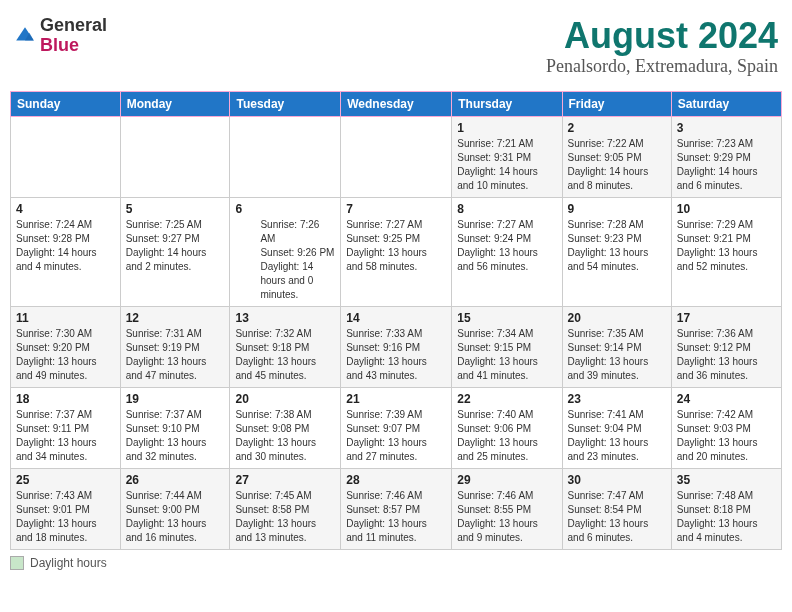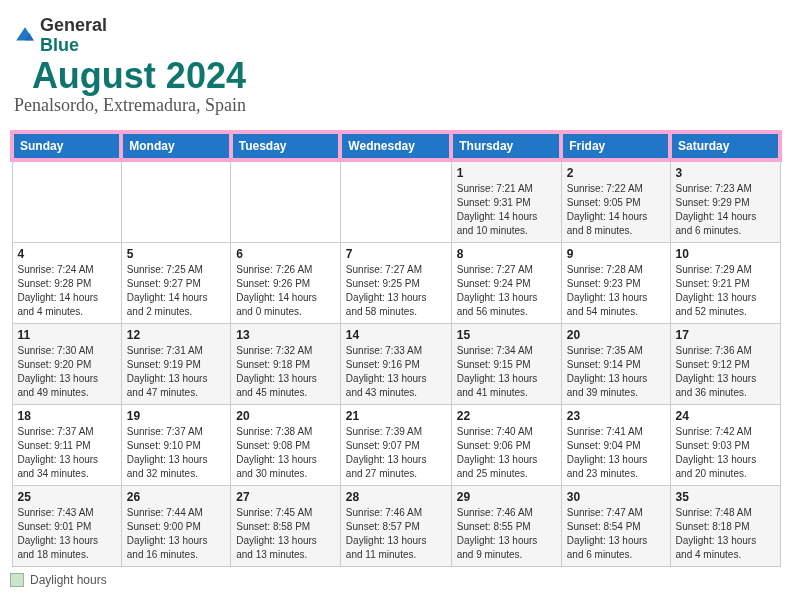--- a/index.html
+++ b/index.html
@@ -9,34 +9,33 @@
       width: 792px;
       min-height: 612px;
       padding: 10px;
     }
     .header {
       display: flex;
       justify-content: space-between;
       align-items: flex-start;
       margin-bottom: 8px;
       padding: 6px 4px;
-      flex-direction: column;
     }
     .logo {
       display: flex;
       align-items: center;
       gap: 4px;
     }
     .logo-text {
       font-size: 18px;
       font-weight: bold;
       line-height: 1.1;
     }
     .logo-general { color: #333; }
-    .logo-blue { color: #0f766e; }
+    .logo-blue { color: #be185d; }
     .logo-icon {
       width: 22px;
       height: 22px;
     }
     .title-block {
       text-align: right;
     }
     .month-title {
       font-size: 36px;
       font-weight: bold;
@@ -53,21 +52,21 @@
       border-collapse: collapse;
       font-size: 10.5px;
     }
     .calendar th {
       background-color: #2176c7;
       color: #fff;
       text-align: left;
       padding: 5px 6px;
       font-size: 12px;
       font-weight: bold;
-      border: 4px solid #f9a8d4;
+      border: 1px solid #f9a8d4;
     }
     .calendar td {
       border: 1px solid #ccc;
       vertical-align: top;
       padding: 4px 5px;
       width: 113px;
       min-height: 70px;
       background: #fff;
     }
     .calendar tr:nth-child(odd) td {
@@ -172,21 +171,21 @@
 Daylight: 14 hours and 4 minutes.</div>
         </td>
         <td>
           <span class="day-number">5</span>
           <div class="day-info" style="white-space: pre-line;">Sunrise: 7:25 AM
 Sunset: 9:27 PM
 Daylight: 14 hours and 2 minutes.</div>
         </td>
         <td>
           <span class="day-number">6</span>
-          <div class="day-info" style="white-space: pre-line;">Sunrise: 7:26 AM
+          <div class="day-info" style="white-space: pre-line; margin-left: 25px;">Sunrise: 7:26 AM
 Sunset: 9:26 PM
 Daylight: 14 hours and 0 minutes.</div>
         </td>
         <td>
           <span class="day-number">7</span>
           <div class="day-info" style="white-space: pre-line;">Sunrise: 7:27 AM
 Sunset: 9:25 PM
 Daylight: 13 hours and 58 minutes.</div>
         </td>
         <td>

